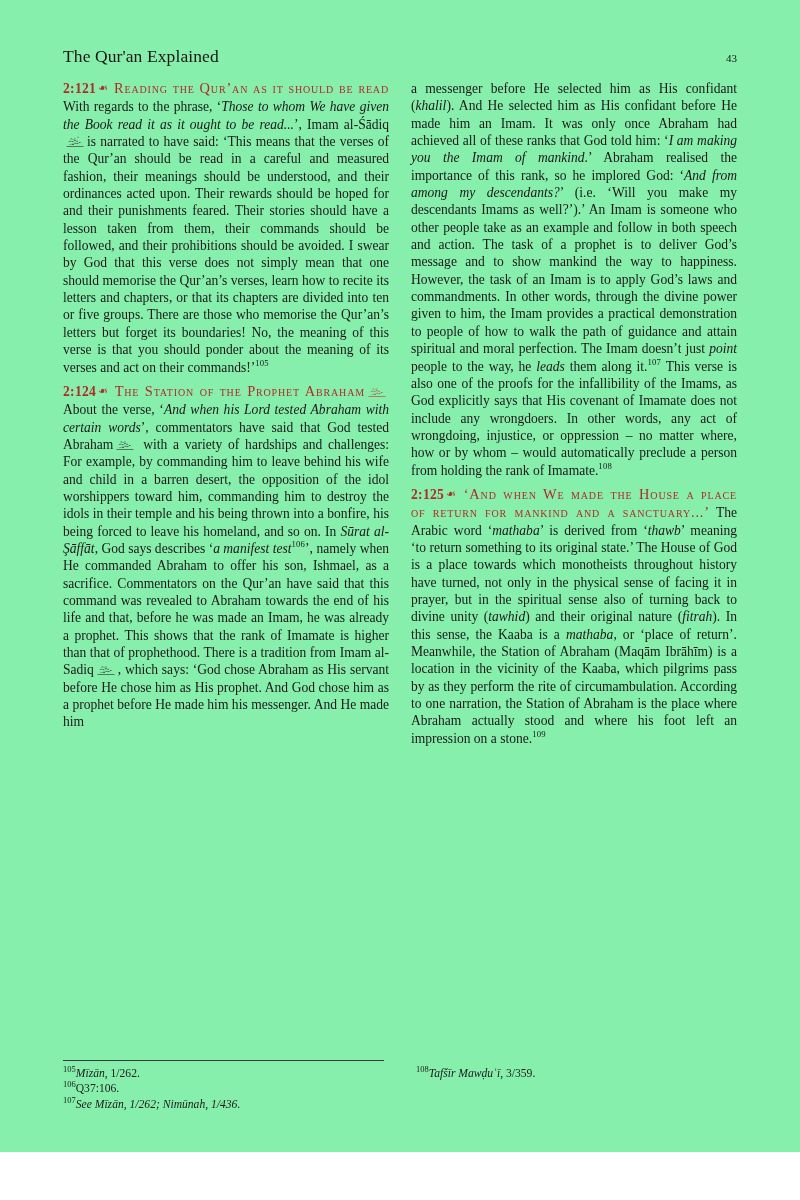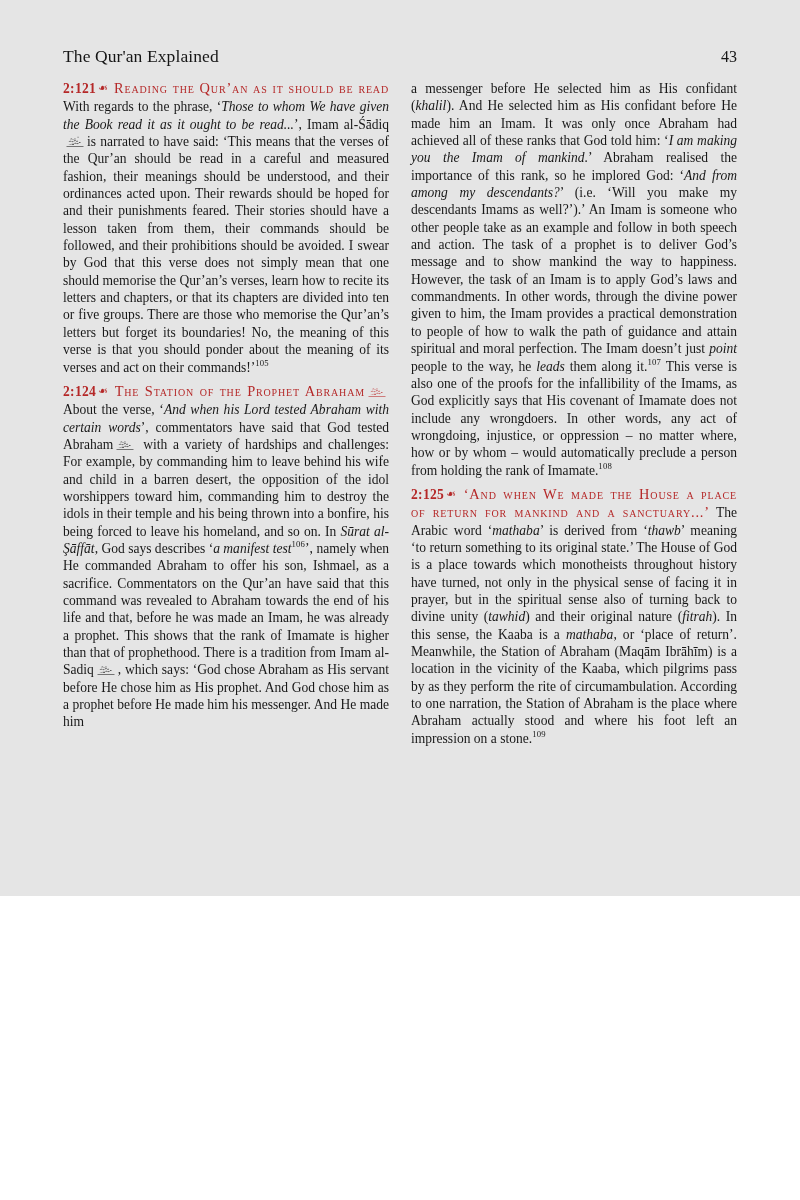--- a/index.html
+++ b/index.html
@@ -3,22 +3,22 @@
 <meta charset="utf-8">
 <style>
   html, body {
     margin: 0;
     padding: 0;
     background: #ffffff;
   }
   .page {
     position: relative;
     width: 800px;
-    height: 896px;
-    background: #e5e5e5;
+    height: 1152px;
+    background: #86efac;
     font-family: "Liberation Serif", "DejaVu Serif", serif;
     color: #1a1a1a;
     overflow: hidden;
     box-sizing: border-box;
   }
 
   
   .running-head {
     position: absolute;
     top: 46px;
@@ -28,21 +28,21 @@
     display: flex;
     align-items: baseline;
     justify-content: space-between;
   }
   .running-head .title {
     font-size: 17.5px;
     letter-spacing: 0.1px;
     color: #161616;
   }
   .running-head .folio {
-    font-size: 16px;
+    font-size: 11px;
     color: #161616;
   }
 
   
   .columns {
     position: absolute;
     top: 80px;
     left: 63px;
     width: 674px;
     height: 900px;

